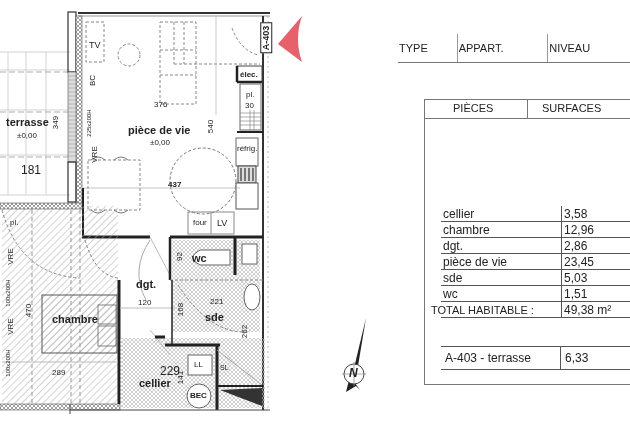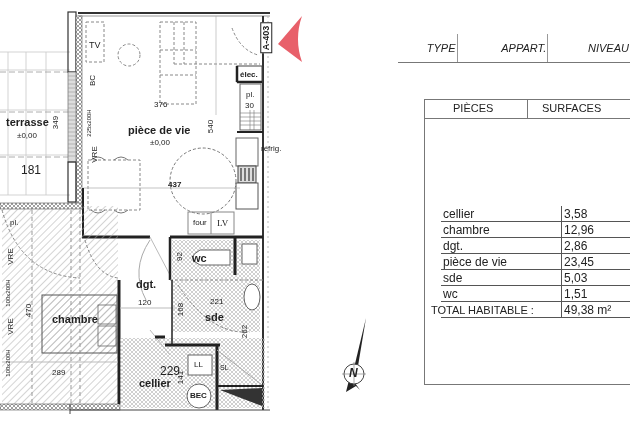--- a/index.html
+++ b/index.html
@@ -4,21 +4,21 @@
 <style>
   html, body { margin:0; padding:0; }
   body { width:630px; height:430px; background:#ffffff; position:relative; overflow:hidden;
          font-family:"Liberation Sans", sans-serif; color:#222; }
   .abs { position:absolute; }
   .lbl { position:absolute; font-family:"Liberation Sans", sans-serif; color:#222; white-space:nowrap; }
   .b { font-weight:bold; }
   .vt { transform:rotate(-90deg); transform-origin:center center; }
   
   .tbl1 { position:absolute; left:398px; top:34px; width:232px; border-collapse:collapse; font-size:11px; }
-  .tbl1 td { text-align:right; height:26px; border-bottom:1.5px solid #777;font-style:italic; }
+  .tbl1 td { text-align:left; height:26px; border-bottom:1.5px solid #777; }
   .tbl1 td + td { border-left:1.2px solid #999; }
   .box2 { position:absolute; left:424px; top:99px; width:210px; height:284px; border:1.2px solid #777; }
   .box2-head { position:absolute; left:0; top:0; width:100%; height:18px; border-bottom:1.2px solid #777; font-size:11px; }
   .box2-head span { position:absolute; top:2px; }
   .rooms { position:absolute; left:16px; top:106px; width:190px; font-size:12px; border-collapse:collapse; }
   .rooms td { height:15px; padding:0 0 0 2px; border-bottom:1.2px solid #555; line-height:14px; }
   .rooms td.v { border-left:1.2px solid #555; padding-left:2px; }
   .total td { font-weight:normal; }
   .terr { position:absolute; left:16px; top:246px; width:190px; font-size:12px; border-collapse:collapse; border-top:1.2px solid #555; }
   .terr td { height:20px; border-bottom:1.2px solid #555; padding-left:4px; }
@@ -223,23 +223,23 @@
 <div class="lbl" style="left:160px;top:364px;font-size:12px;">229</div>
 <div class="lbl vt" style="left:174px;top:373px;font-size:8px;">141</div>
 
 <div class="lbl" style="left:89px;top:40px;font-size:9px;">TV</div>
 <div class="lbl vt" style="left:87px;top:76px;font-size:8px;">BC</div>
 <div class="lbl vt" style="left:75px;top:120px;font-size:6px;">225x200H</div>
 <div class="lbl vt" style="left:86px;top:150px;font-size:8px;">VRE</div>
 <div class="lbl b" style="left:240px;top:70px;font-size:8px;">élec.</div>
 <div class="lbl" style="left:246px;top:90px;font-size:8px;">pl.</div>
 <div class="lbl" style="left:245px;top:101px;font-size:8px;">30</div>
-<div class="lbl" style="left:237px;top:144px;font-size:8px;margin-left:24px;">réfrig.</div>
+<div class="lbl" style="left:237px;top:144px;font-size:8px;">réfrig.</div>
 <div class="lbl" style="left:193px;top:218px;font-size:8px;">four</div>
-<div class="lbl" style="left:217px;top:218px;font-size:9px;font-family:Liberation Serif, serif;">LV</div>
+<div class="lbl" style="left:217px;top:218px;font-size:9px;">LV</div>
 <div class="lbl" style="left:10px;top:218px;font-size:8px;">pl.</div>
 <div class="lbl vt" style="left:2px;top:252px;font-size:8px;">VRE</div>
 <div class="lbl vt" style="left:-6px;top:290px;font-size:6px;">100x200H</div>
 <div class="lbl vt" style="left:2px;top:322px;font-size:8px;">VRE</div>
 <div class="lbl vt" style="left:-6px;top:360px;font-size:6px;">100x200H</div>
 <div class="lbl" style="left:194px;top:360px;font-size:8px;">LL</div>
 <div class="lbl" style="left:220px;top:364px;font-size:7px;">SL</div>
 <div class="lbl b" style="left:190px;top:391px;font-size:8px;">BEC</div>
 
 <svg class="abs" style="left:336px;top:316px" width="40" height="80" viewBox="0 0 40 80">
@@ -294,13 +294,21 @@
       <td>wc</td>
       <td class="v">1,51</td>
     </tr>
     <tr class="total">
       <td style="padding-left:0;margin-left:-10px;font-size:11px;position:relative;left:-10px;">TOTAL HABITABLE :</td>
       <td class="v">49,38 m²</td>
     </tr>
   </tbody>
     </table>
 
+  <table class="terr">
+    <tbody>
+        <tr>
+      <td style="width:114px;">A-403 - terrasse</td>
+      <td class="v">6,33</td>
+    </tr>
+  </tbody>
+    </table>
 </div>
 
 </body></html>

